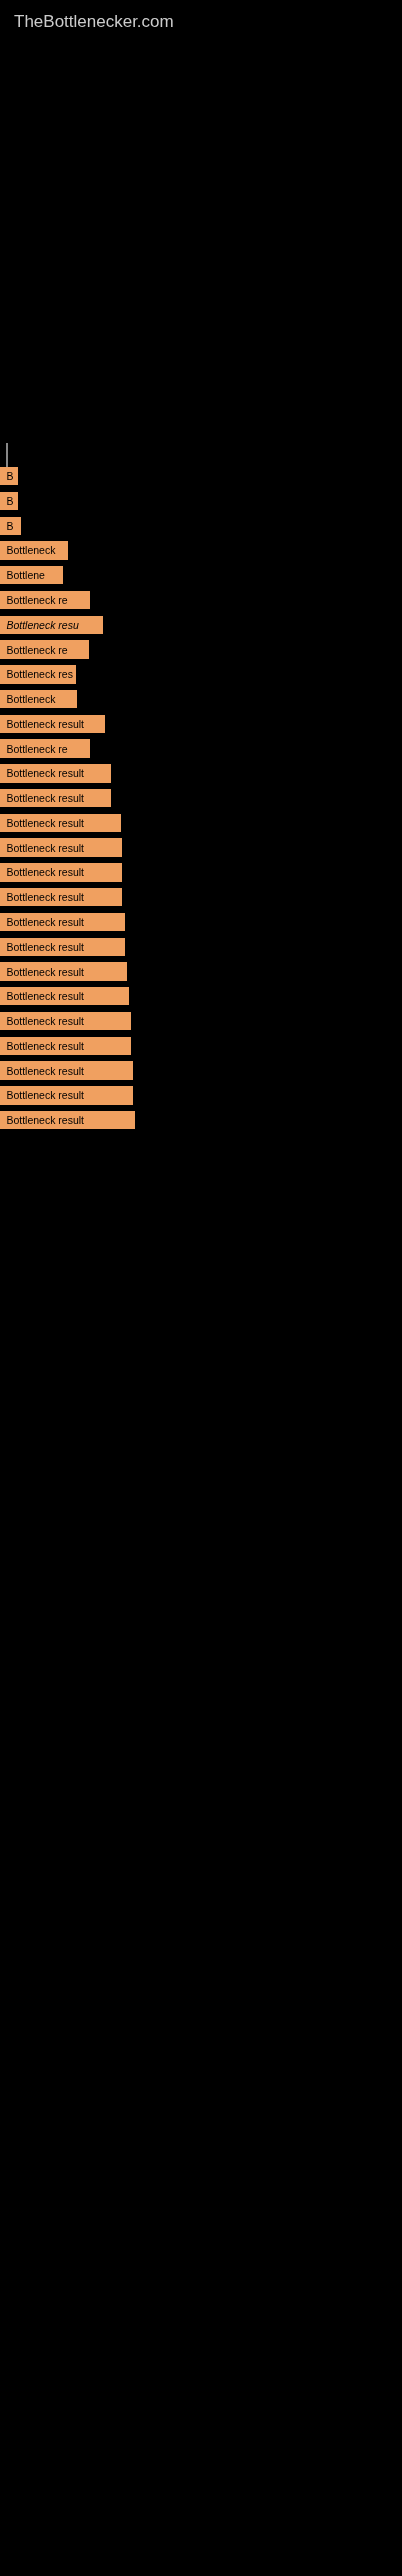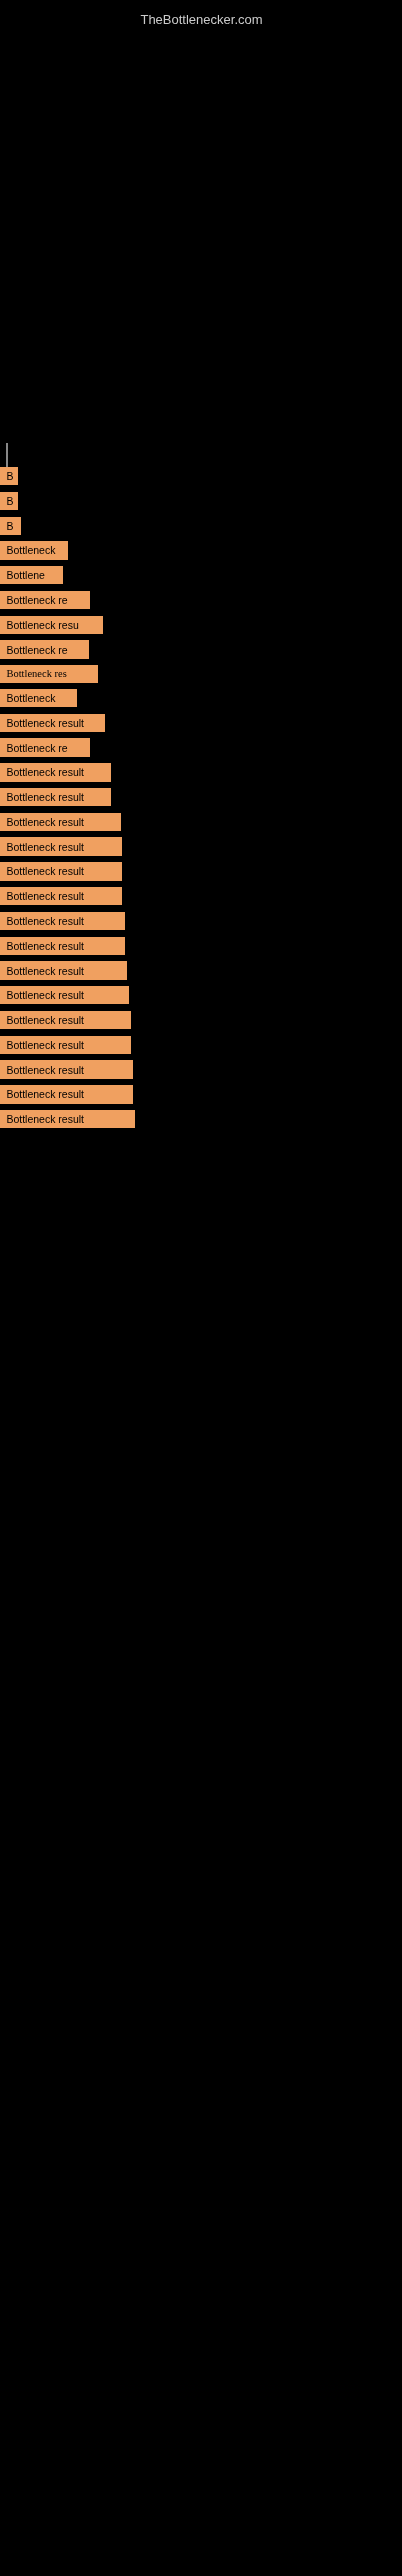--- a/index.html
+++ b/index.html
@@ -11,22 +11,22 @@
     body {
       background-color: #000000;
       width: 403px;
       min-height: 2576px;
       font-family: Arial, sans-serif;
       position: relative;
     }
 
     .site-title {
       color: #cccccc;
-      font-size: 13px;
-      text-align: center;
+      font-size: 17px;
+      text-align: left;
       padding: 8px 14px;
       position: absolute;
       top: 4px;
       left: 0;
       right: 0;
     }
 
     .results-container {
       position: absolute;
       top: 467px;
@@ -52,23 +52,23 @@
     }
 
     
     .bar-1  { width: 17.7px; }
     .bar-2  { width: 17.7px; }
     .bar-3  { width: 21px; }
     .bar-4  { width: 44px; }
     .bar-5  { width: 68px; }
     .bar-6  { width: 63px; }
     .bar-7  { width: 90px; }
-    .bar-8  { width: 103px; }
+    .bar-8  { width: 103px; font-style: italic; }
     .bar-9  { width: 89px; }
-    .bar-10 { width: 98px; font-family: Liberation Serif, serif; }
+    .bar-10 { width: 76px; }
     .bar-11 { width: 77px; }
     .bar-12 { width: 105px; }
     .bar-13 { width: 90px; }
     .bar-14 { width: 111px; }
     .bar-15 { width: 111px; }
     .bar-16 { width: 121px; }
     .bar-17 { width: 122px; }
     .bar-18 { width: 122px; }
     .bar-19 { width: 122px; }
     .bar-20 { width: 125px; }

